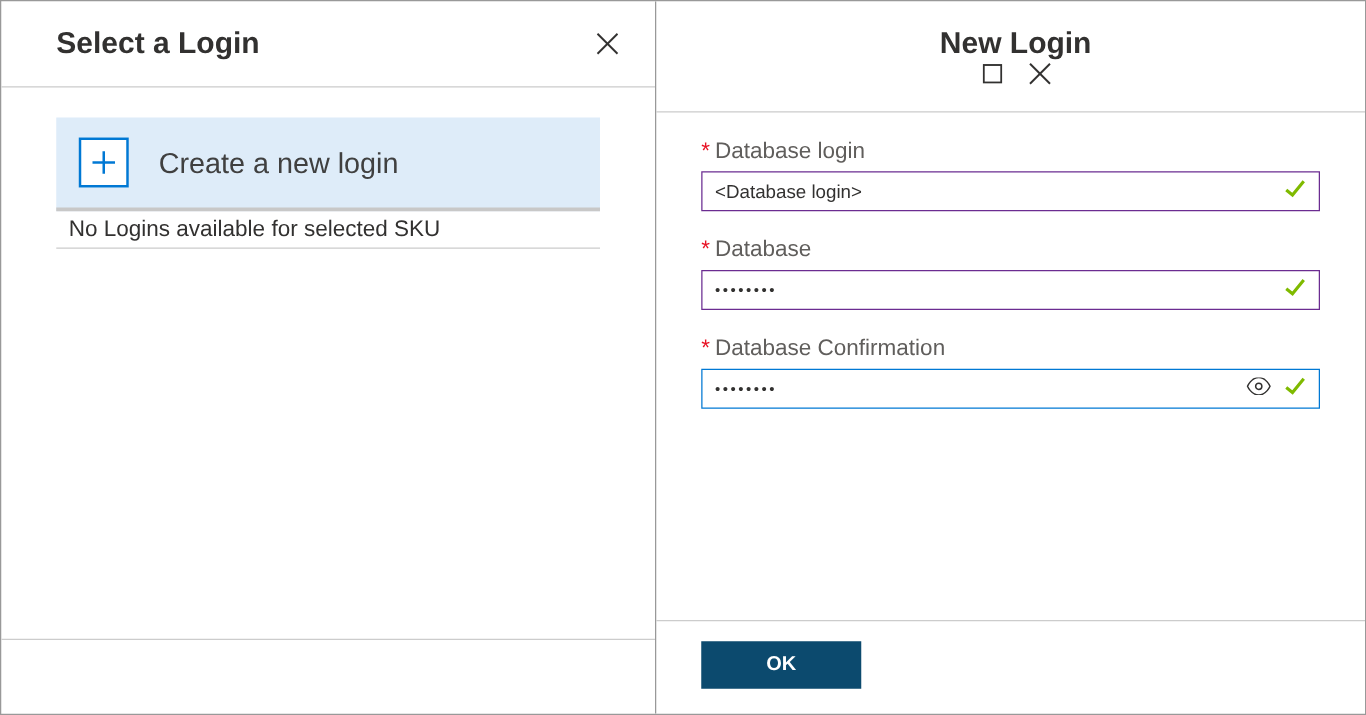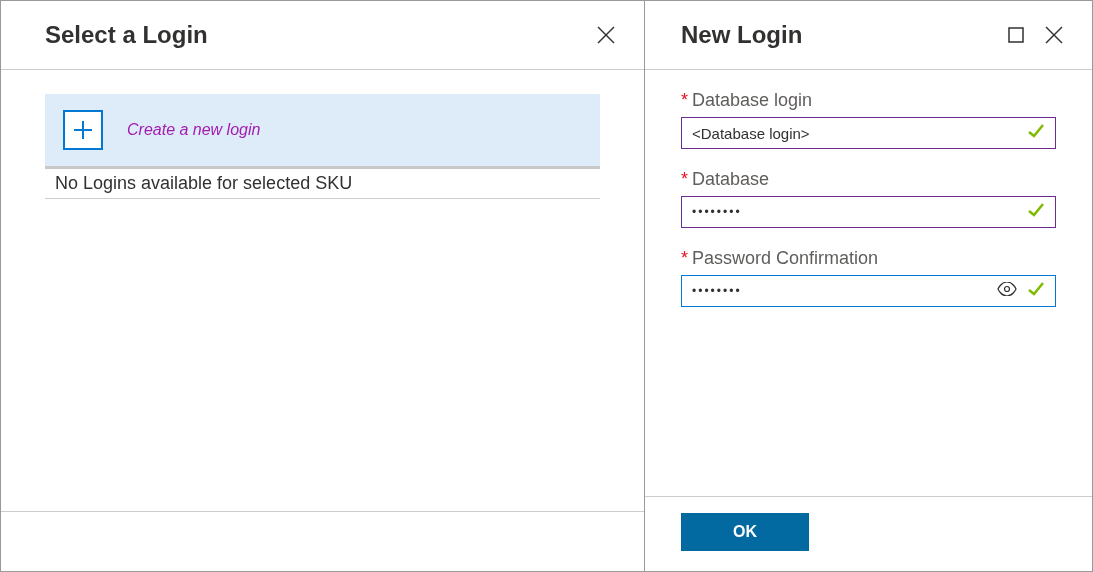--- a/index.html
+++ b/index.html
@@ -5,21 +5,21 @@
     * { box-sizing: border-box; margin: 0; padding: 0; }
     body {
       font-family: 'Segoe UI', Tahoma, sans-serif;
       background: #fff;
       width: 1093px;
       height: 572px;
       display: flex;
       border: 1px solid #999;
     }
     .panel-left {
-      width: 644px;
+      width: 524px;
       border-right: 1px solid #999;
       display: flex;
       flex-direction: column;
     }
     .panel-right {
       flex: 1;
       display: flex;
       flex-direction: column;
     }
     .header {
@@ -63,23 +63,22 @@
     .plus-icon-box {
       width: 40px;
       height: 40px;
       border: 2px solid #0078d4;
       display: flex;
       align-items: center;
       justify-content: center;
       background: #fff;
     }
     .create-login-label {
-      font-size: 16px;
-      color: #a21caf;
-      font-style: italic;
+      font-size: 23px;
+      color: #404040;
     }
     .no-logins {
       padding: 4px 10px;
       font-size: 18px;
       color: #323130;
       border-bottom: 1px solid #ccc;
     }
     .left-footer {
       height: 60px;
       border-top: 1px solid #ccc;
@@ -124,21 +123,21 @@
     .input-icons {
       display: flex;
       gap: 10px;
       align-items: center;
     }
     .right-footer {
       padding: 16px 36px 20px;
       border-top: 1px solid #ccc;
     }
     .ok-btn {
-      background: #0369a1;
+      background: #0c4a6e;
       color: #fff;
       border: none;
       padding: 10px 52px;
       font-size: 16px;
       font-weight: 600;
       cursor: pointer;
       font-family: inherit;
     }
     .password-dots {
       font-size: 12px;
@@ -170,21 +169,21 @@
           </svg>
       </div>
       <div class="create-login-label">Create a new login</div>
     </div>
     <div class="no-logins">No Logins available for selected SKU</div>
   </div>
   <div class="left-footer"></div>
 </div>
 
 <div class="panel-right">
-  <div class="header" style="padding-left:36px;">
+  <div class="header" style="padding-left:36px;flex-direction:column;">
     <div class="header-title">New Login</div>
     <div class="header-icons">
       <div class="icon-btn">
         <svg width="16" height="16" viewBox="0 0 16 16">
             <rect x="1" y="1" width="14" height="14" fill="none" stroke="#323130" stroke-width="1.5"></rect>
           </svg>
       </div>
       <div class="icon-btn">
         <svg width="18" height="18" viewBox="0 0 18 18">
             <line x1="1" y1="1" x2="17" y2="17" stroke="#323130" stroke-width="1.5"></line>
@@ -223,21 +222,21 @@
             <svg width="18" height="18" viewBox="0 0 18 18">
                 <polyline points="2,10 7,14 16,3" fill="none" stroke="#7fba00" stroke-width="2.5"></polyline>
               </svg>
           </span>
         </div>
       </div>
     </div>
 
     <div class="form-group">
       <label class="form-label">
-        <span class="required-star">*</span><span>Password Confirmation</span>
+        <span class="required-star">*</span><span>Database Confirmation</span>
       </label>
       <div class="input-wrap focused">
         <span class="password-dots">••••••••</span>
         <div style="flex:1"></div>
         <div class="input-icons">
           <span>
             <svg width="20" height="14" viewBox="0 0 20 14">
                 <path d="M10 0 C4 0 1 7 1 7 s3 7 9 7 9-7 9-7 S16 0 10 0 Z" fill="none" stroke="#323130" stroke-width="1.2"></path>
                 <circle cx="10" cy="7" r="2.5" fill="none" stroke="#323130" stroke-width="1.2"></circle>
               </svg>

